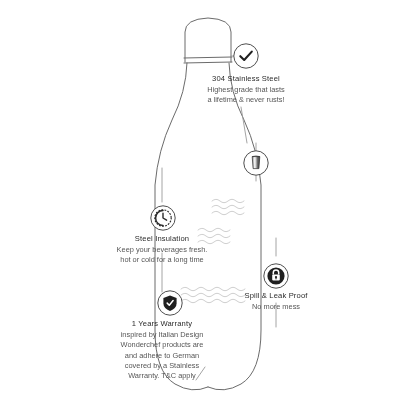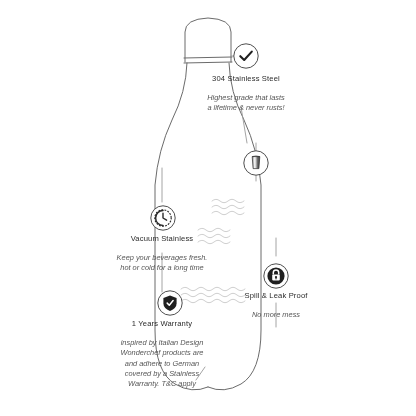--- a/index.html
+++ b/index.html
@@ -18,22 +18,21 @@
     font-size:7.6px;
     letter-spacing:.15px;
     color:#2b2b2b;
     line-height:11px;
     white-space:nowrap;
   }
   .feat .desc{
     font-size:7.4px;
     color:#565656;
     line-height:10.3px;
-    margin-top:9px;
-    font-style:italic;
+    margin-top:1px;
   }
   .feat .desc span{display:block;white-space:nowrap;}
   .ico{position:absolute;width:26px;height:26px;}
 </style>
 </head>
 <body>
 
 <div id="stage">
 
   <svg class="layer" viewBox="0 0 416 416">
@@ -130,21 +129,21 @@
   <div class="feat" style="left:184px;top:73px;width:124px;">
     <div class="ttl">304 Stainless Steel</div>
     <div class="desc">
       <span>Highest grade that lasts</span>
       <span>a lifetime &amp; never rusts!</span>
     </div>
   </div>
 
 
   <div class="feat" style="left:95px;top:233px;width:134px;">
-    <div class="ttl">Vacuum Stainless</div>
+    <div class="ttl">Steel Insulation</div>
     <div class="desc">
       <span>Keep your beverages fresh.</span>
       <span>hot or cold for a long time</span>
     </div>
   </div>
 
   <div class="feat" style="left:219px;top:290px;width:114px;">
     <div class="ttl">Spill &amp; Leak Proof</div>
     <div class="desc">
       <span>No more mess</span>

